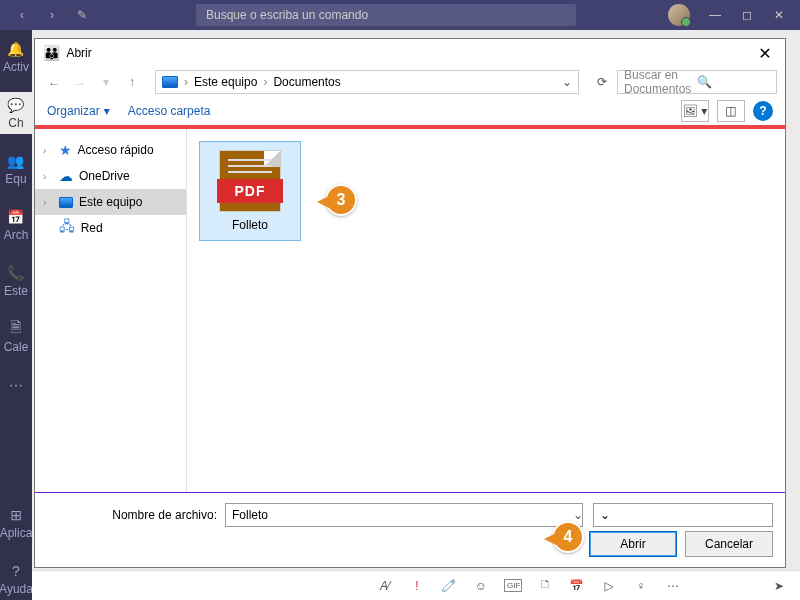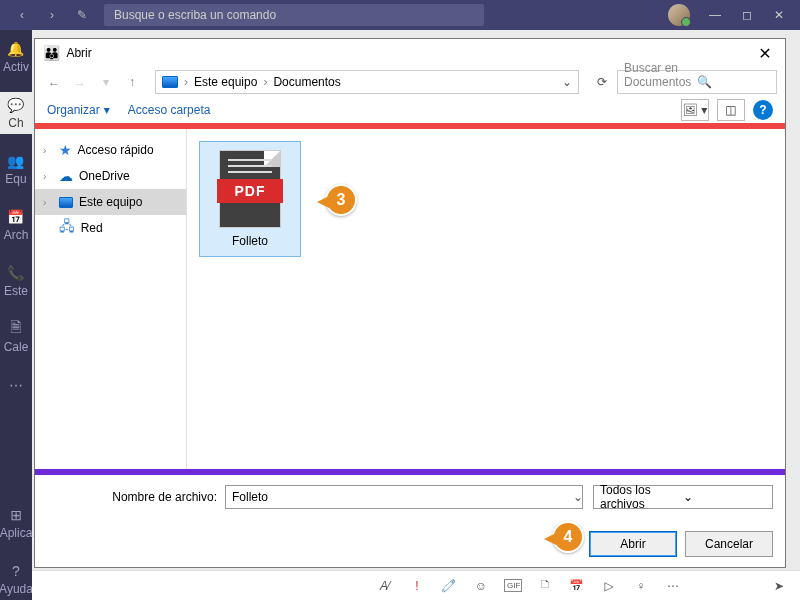--- a/index.html
+++ b/index.html
@@ -1,20 +1,20 @@
 <!DOCTYPE html>
 <html><head>
 <meta charset="utf-8">
 <style>
 *{box-sizing:border-box;margin:0;padding:0;font-family:"Segoe UI",Arial,sans-serif;font-size:12px}
 body{width:800px;height:600px;background:#ebebeb;overflow:hidden;position:relative}
 .titlebar{height:30px;background:#41416f;display:flex;align-items:center;color:#fff}
 .tb-nav{display:flex;gap:6px;padding:0 10px}
 .tb-nav span{width:24px;height:24px;display:flex;align-items:center;justify-content:center;cursor:pointer;color:#bbb}
-.tb-search{flex:1;display:flex;justify-content:flex-start}
+.tb-search{flex:1;display:flex;justify-content:center}
 .tb-search input{width:380px;height:22px;background:#585884;border:none;color:#ddd;padding:0 10px;border-radius:2px}
 .tb-search input::placeholder{color:#ccc}
 .tb-right{display:flex;align-items:center;gap:2px;padding-right:6px}
 .avatar{width:22px;height:22px;border-radius:50%;background:linear-gradient(135deg,#d4c0a8,#8a7050);position:relative;margin-right:8px}
 .avatar::after{content:"";position:absolute;bottom:-1px;right:-1px;width:8px;height:8px;background:#5fb55f;border-radius:50%;border:1px solid #41416f}
 .winctrl{width:30px;height:30px;display:flex;align-items:center;justify-content:center;color:#ccc;cursor:pointer}
 .leftrail{position:absolute;left:0;top:30px;bottom:0;width:32px;background:#31314e;display:flex;flex-direction:column;align-items:center;padding-top:6px;gap:14px;color:#a0a0c0}
 .rail-item{display:flex;flex-direction:column;align-items:center;gap:2px;font-size:8px;cursor:pointer;width:100%;padding:4px 0}
 .rail-item.active{background:#ebebeb;color:#444}
 .rail-ico{width:18px;height:18px;display:flex;align-items:center;justify-content:center;font-size:14px}
@@ -27,48 +27,48 @@
 .dlg-title .ico{color:#6264a7;margin-right:6px;font-size:14px}
 .dlg-title .close{margin-left:auto;font-size:16px;cursor:pointer;width:24px;text-align:center}
 .dlg-nav{height:30px;display:flex;align-items:center;padding:0 8px;gap:4px}
 .nav-arrow{width:22px;height:22px;display:flex;align-items:center;justify-content:center;color:#777;cursor:pointer}
 .nav-arrow.disabled{color:#ccc}
 .crumb{display:flex;align-items:center;gap:6px;border:1px solid #ccc;height:24px;padding:0 6px;flex:1;margin:0 8px}
 .crumb .pc{width:16px;height:12px;background:linear-gradient(180deg,#4aa8ff,#0a5cc0);border:1px solid #0066cc;border-radius:1px}
 .crumb span.sep{color:#888}
 .crumb .dd{margin-left:auto;color:#555;cursor:pointer}
 .refresh{width:22px;color:#555;cursor:pointer;text-align:center}
-.search-doc{width:160px;height:24px;border:1px solid #ccc;display:flex;align-items:flex-end;padding:4px 6px;color:#888}
+.search-doc{width:160px;height:24px;border:1px solid #ccc;display:flex;align-items:center;padding:4px 6px;color:#888}
 .search-doc span{flex:1}
-.dlg-toolbar{height:32px;display:flex;align-items:center;padding:0 12px;gap:18px;border-bottom:6px solid #ef4444}
+.dlg-toolbar{height:32px;display:flex;align-items:center;padding:0 12px;gap:18px;border-bottom:4px solid #ef4444}
 .tb-btn{color:#1a5fb4;cursor:pointer;display:flex;align-items:center;gap:4px}
 .tb-right2{margin-left:auto;display:flex;align-items:center;gap:8px}
 .view-btn{width:28px;height:22px;border:1px solid #bbb;display:flex;align-items:center;justify-content:center;cursor:pointer;color:#444}
 .help{width:20px;height:20px;border-radius:50%;background:#0078d4;color:#fff;display:flex;align-items:center;justify-content:center;font-weight:bold}
 .dlg-body{flex:1;display:flex;overflow:hidden}
 .tree{width:152px;border-right:1px solid #e0e0e0;padding:8px 0}
 .tree-item{display:flex;align-items:center;gap:6px;height:26px;padding:0 8px;cursor:pointer}
 .tree-item.sel{background:#d8d8d8}
 .t-exp{width:10px;color:#888;font-size:10px}
 .t-star{color:#2e7cd6;font-size:14px}
 .t-cloud{color:#0364b8;font-size:14px}
 .t-pc2{width:14px;height:11px;background:linear-gradient(180deg,#4aa8ff,#0a5cc0);border:1px solid #0066cc;border-radius:1px}
 .t-net{color:#2e7cd6;font-size:14px}
 .files{flex:1;padding:12px;position:relative}
 .file-item{width:102px;display:flex;flex-direction:column;align-items:center;gap:6px;padding:8px;border:1px solid #7ab8e8;background:#d6ebfb;cursor:pointer}
-.file-icon{width:62px;height:78px;background:#404040;border:1px solid #ccc;position:relative}
+.file-icon{width:62px;height:62px;background:#a16207;border:1px solid #ccc;position:relative}
 .file-icon::before{content:"";position:absolute;top:0;right:0;width:16px;height:16px;background:linear-gradient(135deg,#fff 48%,#ccc 52%)}
 .file-lines{position:absolute;top:8px;left:8px;right:8px}
 .file-lines div{height:2px;background:#ddd;margin-bottom:4px}
 .pdf-band{position:absolute;top:28px;left:-3px;right:-3px;height:24px;background:#d92b2b;color:#fff;font-weight:bold;font-size:14px;display:flex;align-items:center;justify-content:center;letter-spacing:1px}
 .callout{position:absolute;width:32px;height:32px;border-radius:50%;background:#e88c1f;color:#fff;font-weight:bold;font-size:16px;display:flex;align-items:center;justify-content:center;border:2px solid #fff;box-shadow:0 1px 3px rgba(0,0,0,.3)}
 .callout::before{content:"";position:absolute;left:-10px;top:10px;border-top:6px solid transparent;border-bottom:6px solid transparent;border-right:12px solid #e88c1f}
 .c3{top:55px;left:138px}
 .c4{top:482px;left:517px}
-.dlg-footer{padding:10px 12px;border-top:6px solid #6d28d9;display:flex;flex-direction:column;gap:22px}
+.dlg-footer{padding:10px 12px;border-top:1px solid #6d28d9;display:flex;flex-direction:column;gap:4px}
 .fn-row{display:flex;align-items:center;gap:8px}
 .fn-row label{width:170px;text-align:right}
 .fn-row input{flex:1;height:24px;border:1px solid #999;padding:0 6px}
 .fn-dd{width:14px;height:24px;display:flex;align-items:center;justify-content:center;margin-left:-20px;color:#555;cursor:pointer}
 .filter{width:180px;height:24px;border:1px solid #999;display:flex;align-items:center;padding:0 6px}
 .filter span{flex:1}
 .btn-row{display:flex;justify-content:flex-end;gap:8px}
 .btn{width:88px;height:26px;border:1px solid #999;background:#efefef;cursor:pointer;display:flex;align-items:center;justify-content:center}
 .btn.primary{border:1px solid #0067c0;box-shadow:inset 0 0 0 1px #4aa0f0}
 </style>
@@ -221,21 +221,20 @@
       </div>
       <div class="callout c3">3</div>
     </div>
   </div>
   <div class="dlg-footer">
     <div class="fn-row">
       <label>Nombre de archivo:</label>
       <input value="Folleto" style="">
       <span class="fn-dd">⌄</span>
       <div class="filter">
-          <span>Todos los archivos</span>
           <span>⌄</span>
         </div>
     </div>
     <div class="btn-row">
       <div class="btn primary">Abrir</div>
       <div class="btn">Cancelar</div>
     </div>
   </div>
   <div class="callout c4">4</div>
 </div>

